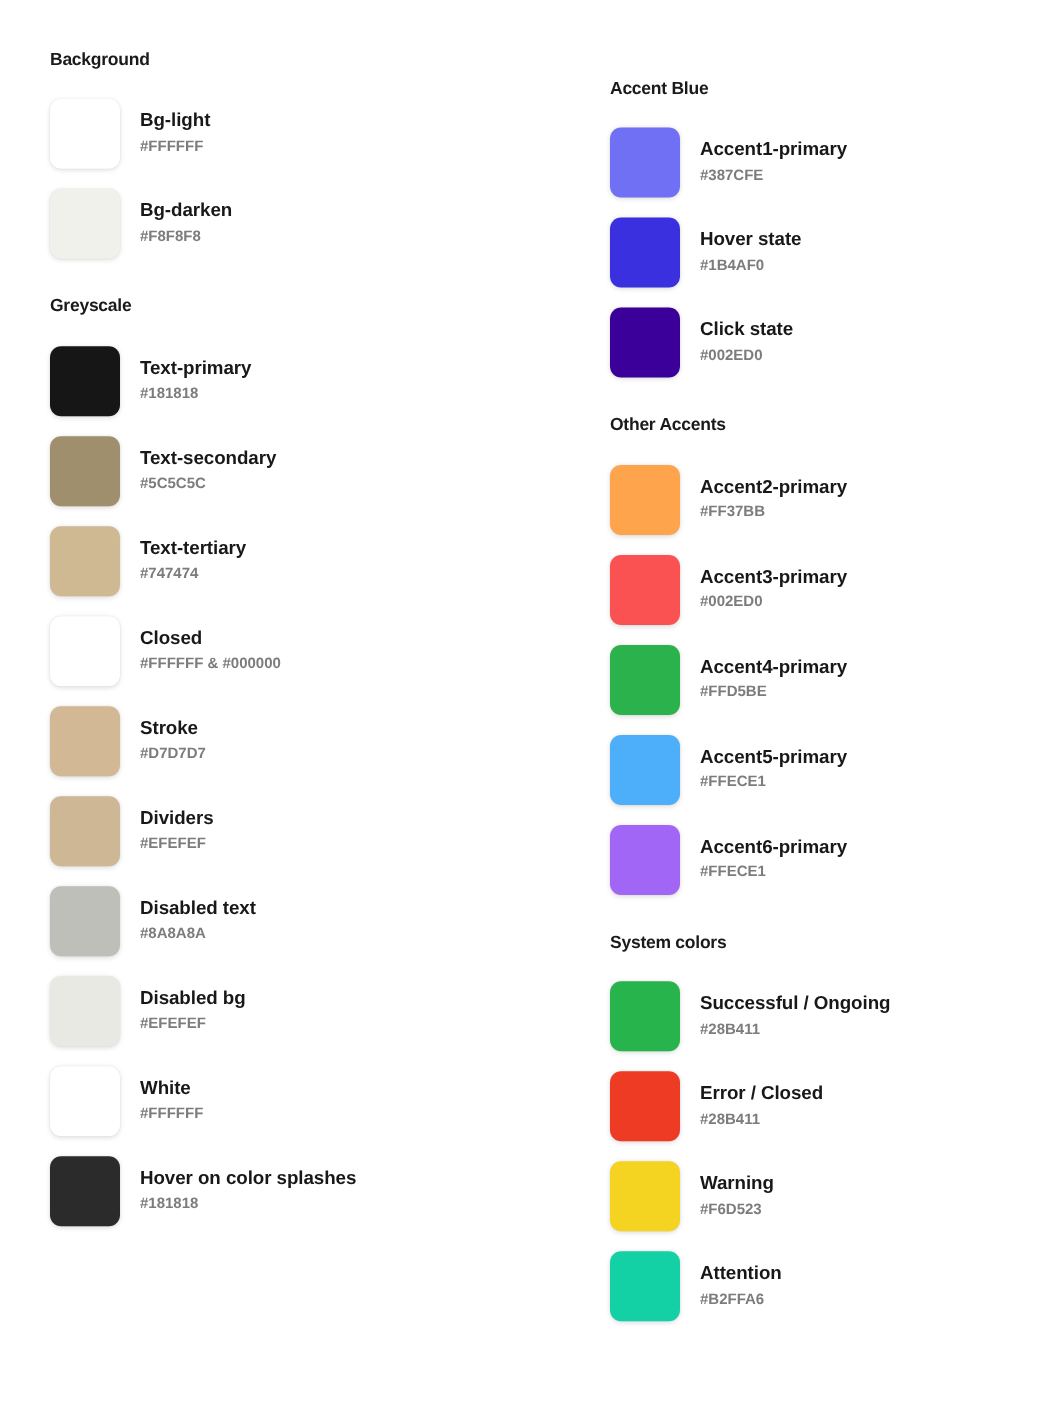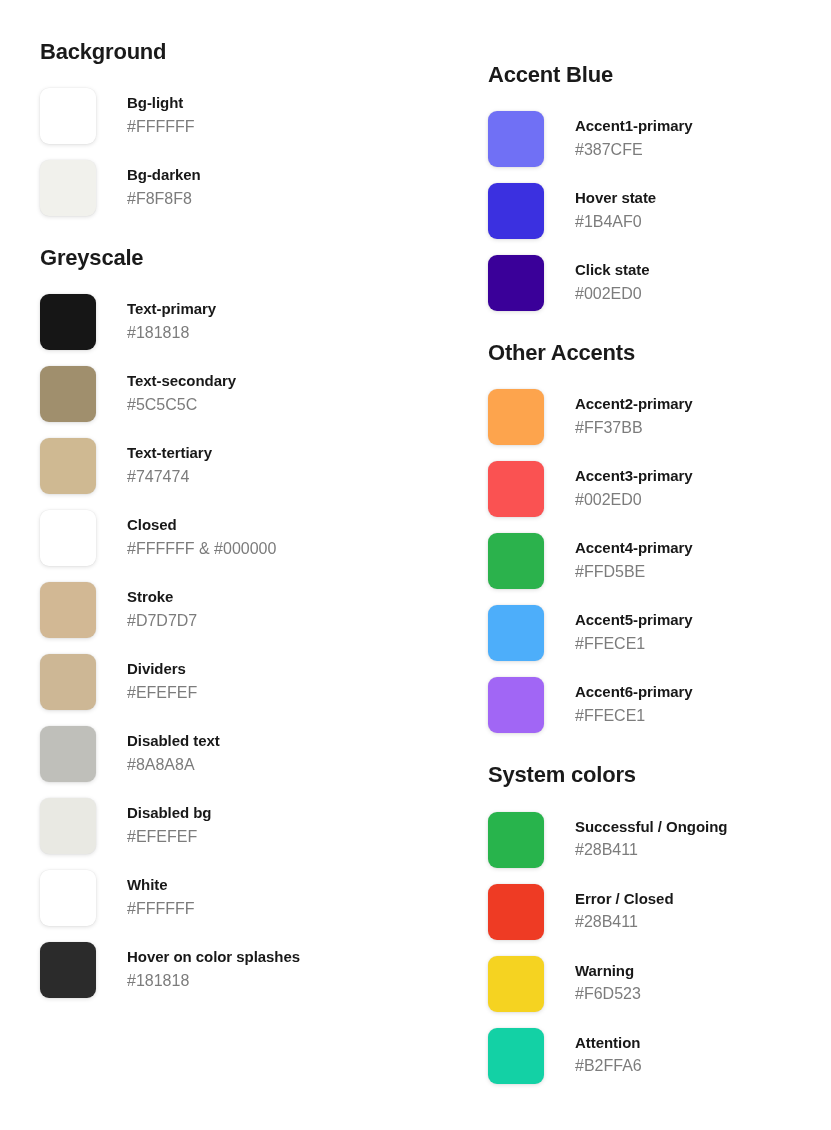--- a/index.html
+++ b/index.html
@@ -35,21 +35,21 @@
     display: flex;
     flex-direction: column;
   }
 
   .column-left  { width: 444px; padding-left: 40px; padding-top: 40px; }
   .column-right { width: 387px; padding-left: 44px; padding-top: 63px; }
 
   .section { display: block; }
 
   .section-heading {
-    font-size: 22px;
+    font-size: 14px;
     font-weight: bold;
     letter-spacing: -0.2px;
     color: #1a1a1a;
     line-height: 1.1;
     margin: 0;
   }
 
   
   .section + .section > .section-heading { margin-top: 22px; }
 
@@ -71,35 +71,35 @@
     height: 56px;
     border-radius: 9px;
     flex: 0 0 56px;
     box-shadow: 0 1px 4px rgba(0,0,0,0.13), 0 0 0 0.5px rgba(0,0,0,0.035);
   }
 
   .swatch-text {
     display: flex;
     flex-direction: column;
     justify-content: center;
-    margin-left: 31px;
+    margin-left: 16px;
   }
 
   .swatch-name {
     font-size: 15px;
     font-weight: bold;
     color: #181818;
     line-height: 1.25;
     letter-spacing: -0.05px;
     white-space: nowrap;
   }
 
   .swatch-hex {
-    font-size: 16px;
-    font-weight: normal;
+    font-size: 12px;
+    font-weight: bold;
     color: #7c7c7c;
     line-height: 1.45;
     margin-top: 2px;
     white-space: nowrap;
   }
 </style>
 </head>
 <body>
 
 <div class="page">

